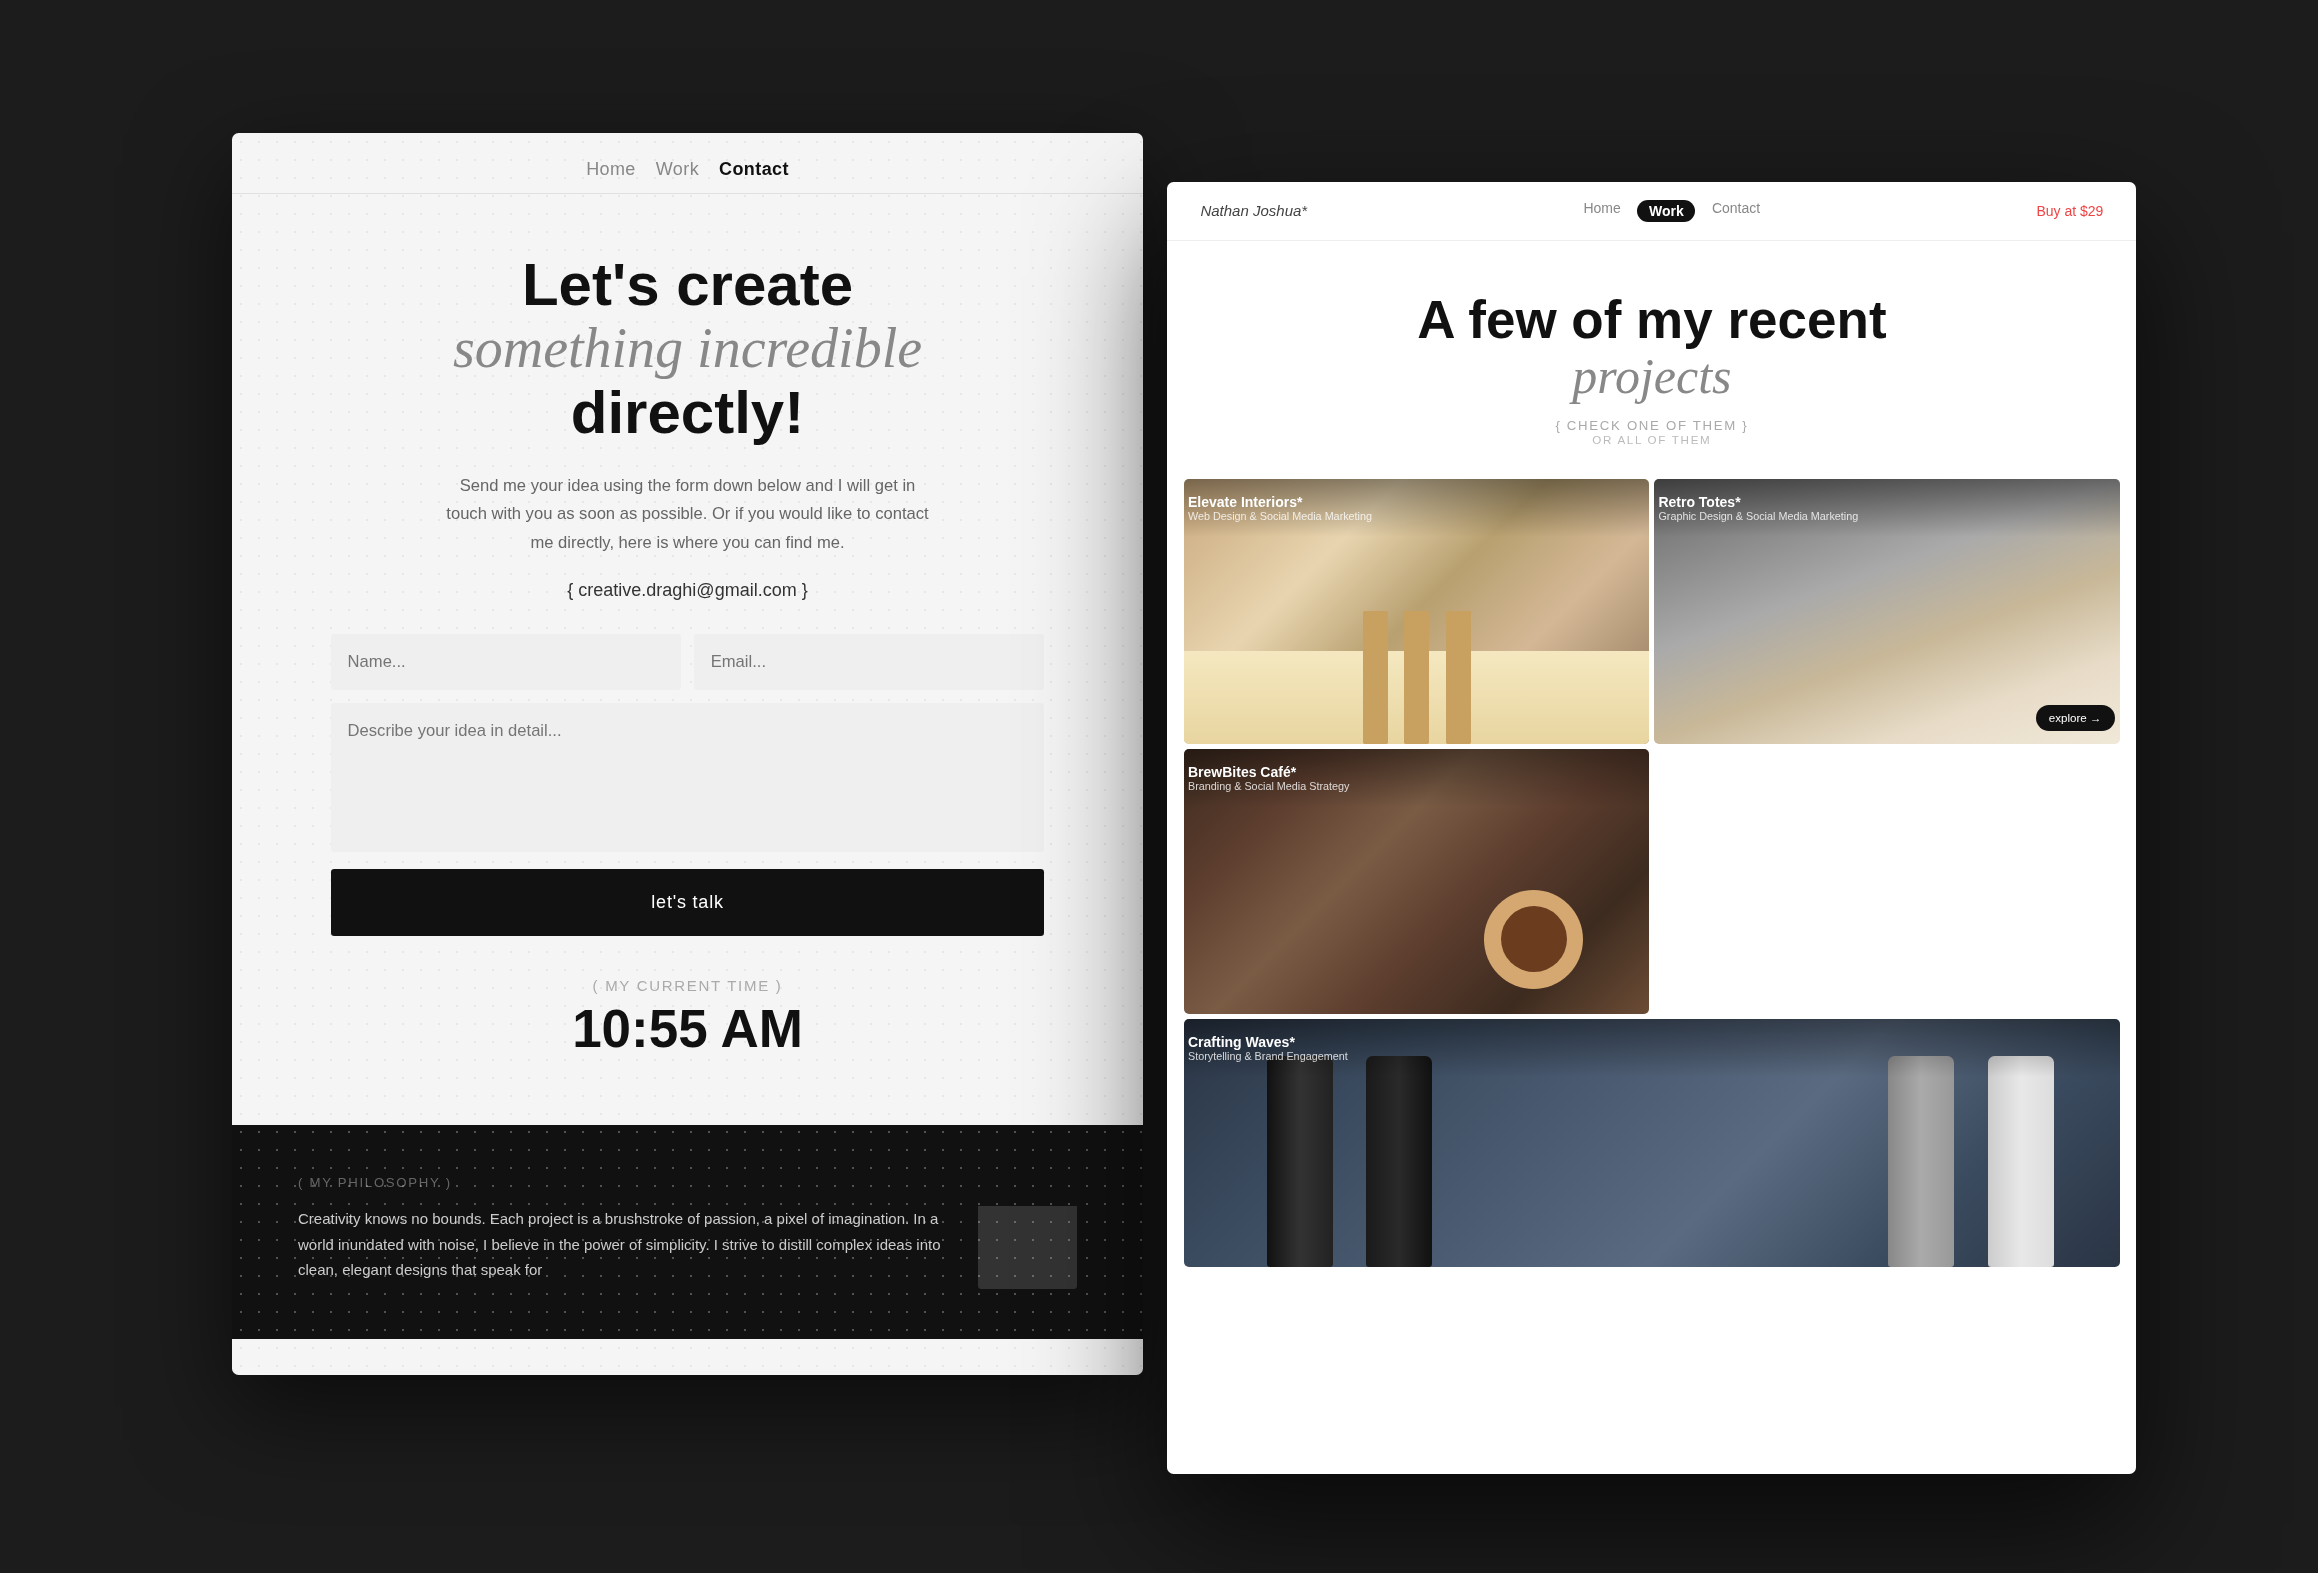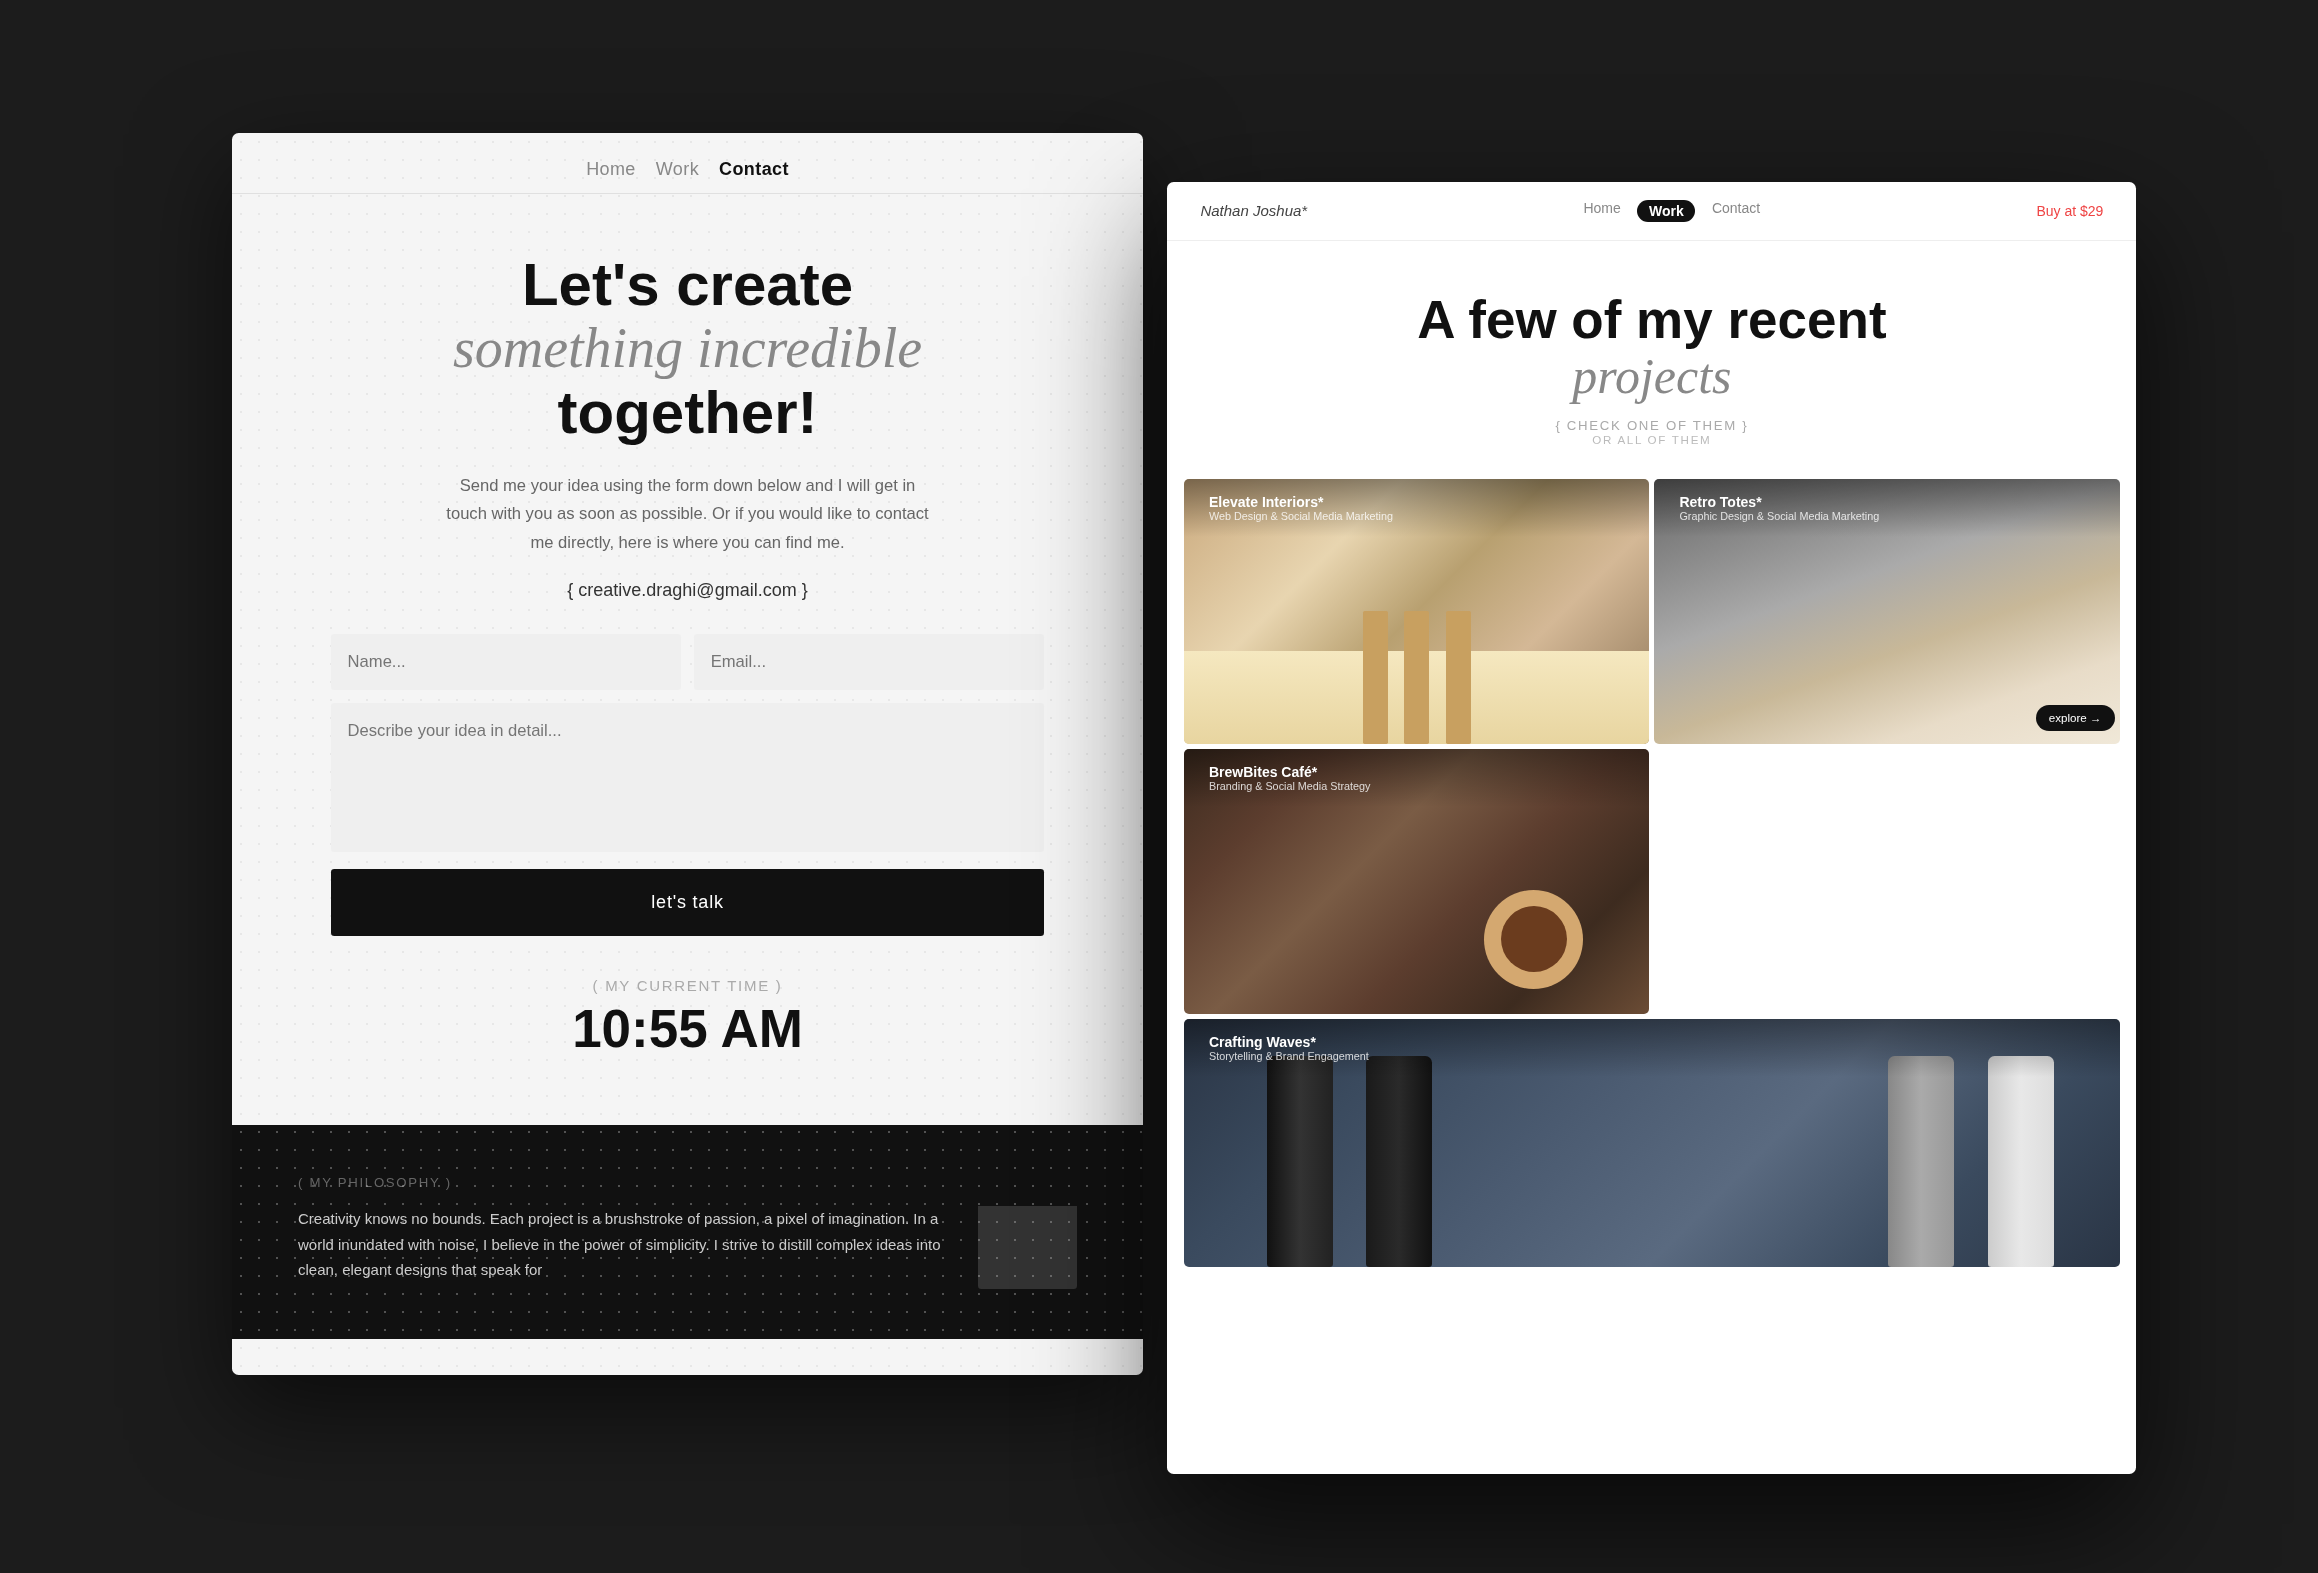--- a/index.html
+++ b/index.html
@@ -360,21 +360,21 @@
     .img-crafting {
       width: 100%;
       height: 100%;
       background: linear-gradient(135deg, #2a3545 0%, #3a4a5e 20%, #4a5a70 40%, #5a6a80 60%, #3a4a5e 80%, #2a3545 100%);
       position: relative;
     }
 
     .project-overlay {
       position: absolute;
       top: 0; left: 0; right: 0;
-      padding: 15px 25px;
+      padding: 15px 4px;
       background: linear-gradient(to bottom, rgba(0,0,0,0.4), transparent);
     }
 
     .project-title {
       font-size: 14px;
       font-weight: bold;
       color: #fff;
       font-family: Arial, sans-serif;
     }
 
@@ -509,21 +509,21 @@
     <nav class="contact-nav">
       <a href="#">Home</a>
       <a href="#">Work</a>
       <a href="#" class="active">Contact</a>
     </nav>
 
     <div class="contact-body">
       <h1 class="contact-headline">
         <span>Let's create</span>
         <span class="contact-headline-italic">something incredible</span>
-        <span>together!</span>
+        <span>directly!</span>
       </h1>
 
       <p class="contact-sub">Send me your idea using the form down below and I will get in touch with you as soon as possible. Or if you would like to contact me directly, here is where you can find me.</p>
       <p class="contact-email">{ creative.draghi@gmail.com }</p>
 
       <div class="contact-form">
         <div class="form-row">
           <input class="form-input" type="text" placeholder="Name..." style="">
           <input class="form-input" type="email" placeholder="Email..." style="">
         </div>

